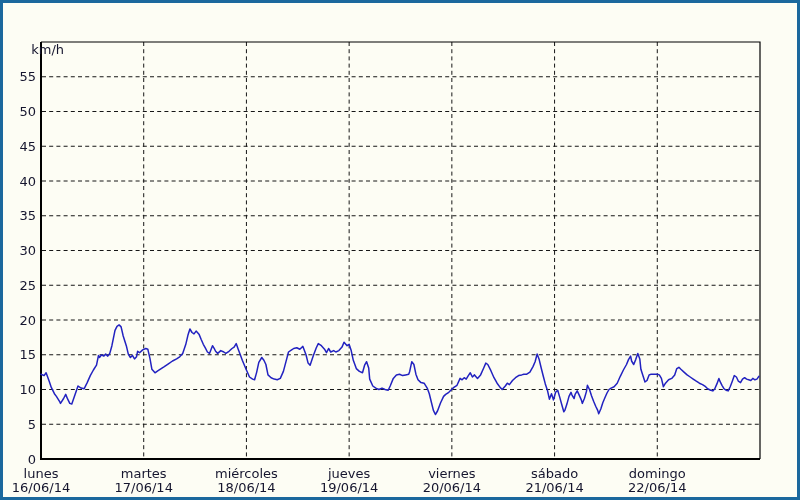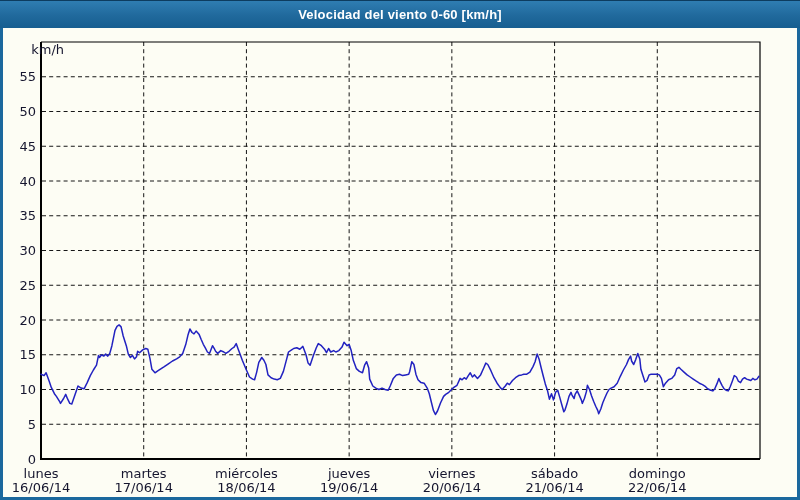--- a/index.html
+++ b/index.html
@@ -16,23 +16,20 @@
     font-size:13px;font-weight:bold;letter-spacing:0.2px;
   }
   .chart-area{position:absolute;inset:0;}
   svg{position:absolute;top:0;left:0;}
   svg text{font-family:"DejaVu Sans",sans-serif;font-size:13px;fill:#15152e;}
 </style>
 </head>
 <body>
 
 <div class="window">
-  <div class="titlebar">
-    <span class="title">Velocidad del viento 0-60 [km/h]</span>
-  </div>
   <div class="chart-area">
     <svg id="plot" width="800" height="500" viewBox="0 0 800 500">
         <g stroke="#161616" stroke-width="1" stroke-dasharray="4 3.2">
           <line x1="42" y1="424.25" x2="760" y2="424.25"></line>
           <line x1="42" y1="389.5" x2="760" y2="389.5"></line>
           <line x1="42" y1="354.75" x2="760" y2="354.75"></line>
           <line x1="42" y1="320" x2="760" y2="320"></line>
           <line x1="42" y1="285.25" x2="760" y2="285.25"></line>
           <line x1="42" y1="250.5" x2="760" y2="250.5"></line>
           <line x1="42" y1="215.75" x2="760" y2="215.75"></line>

